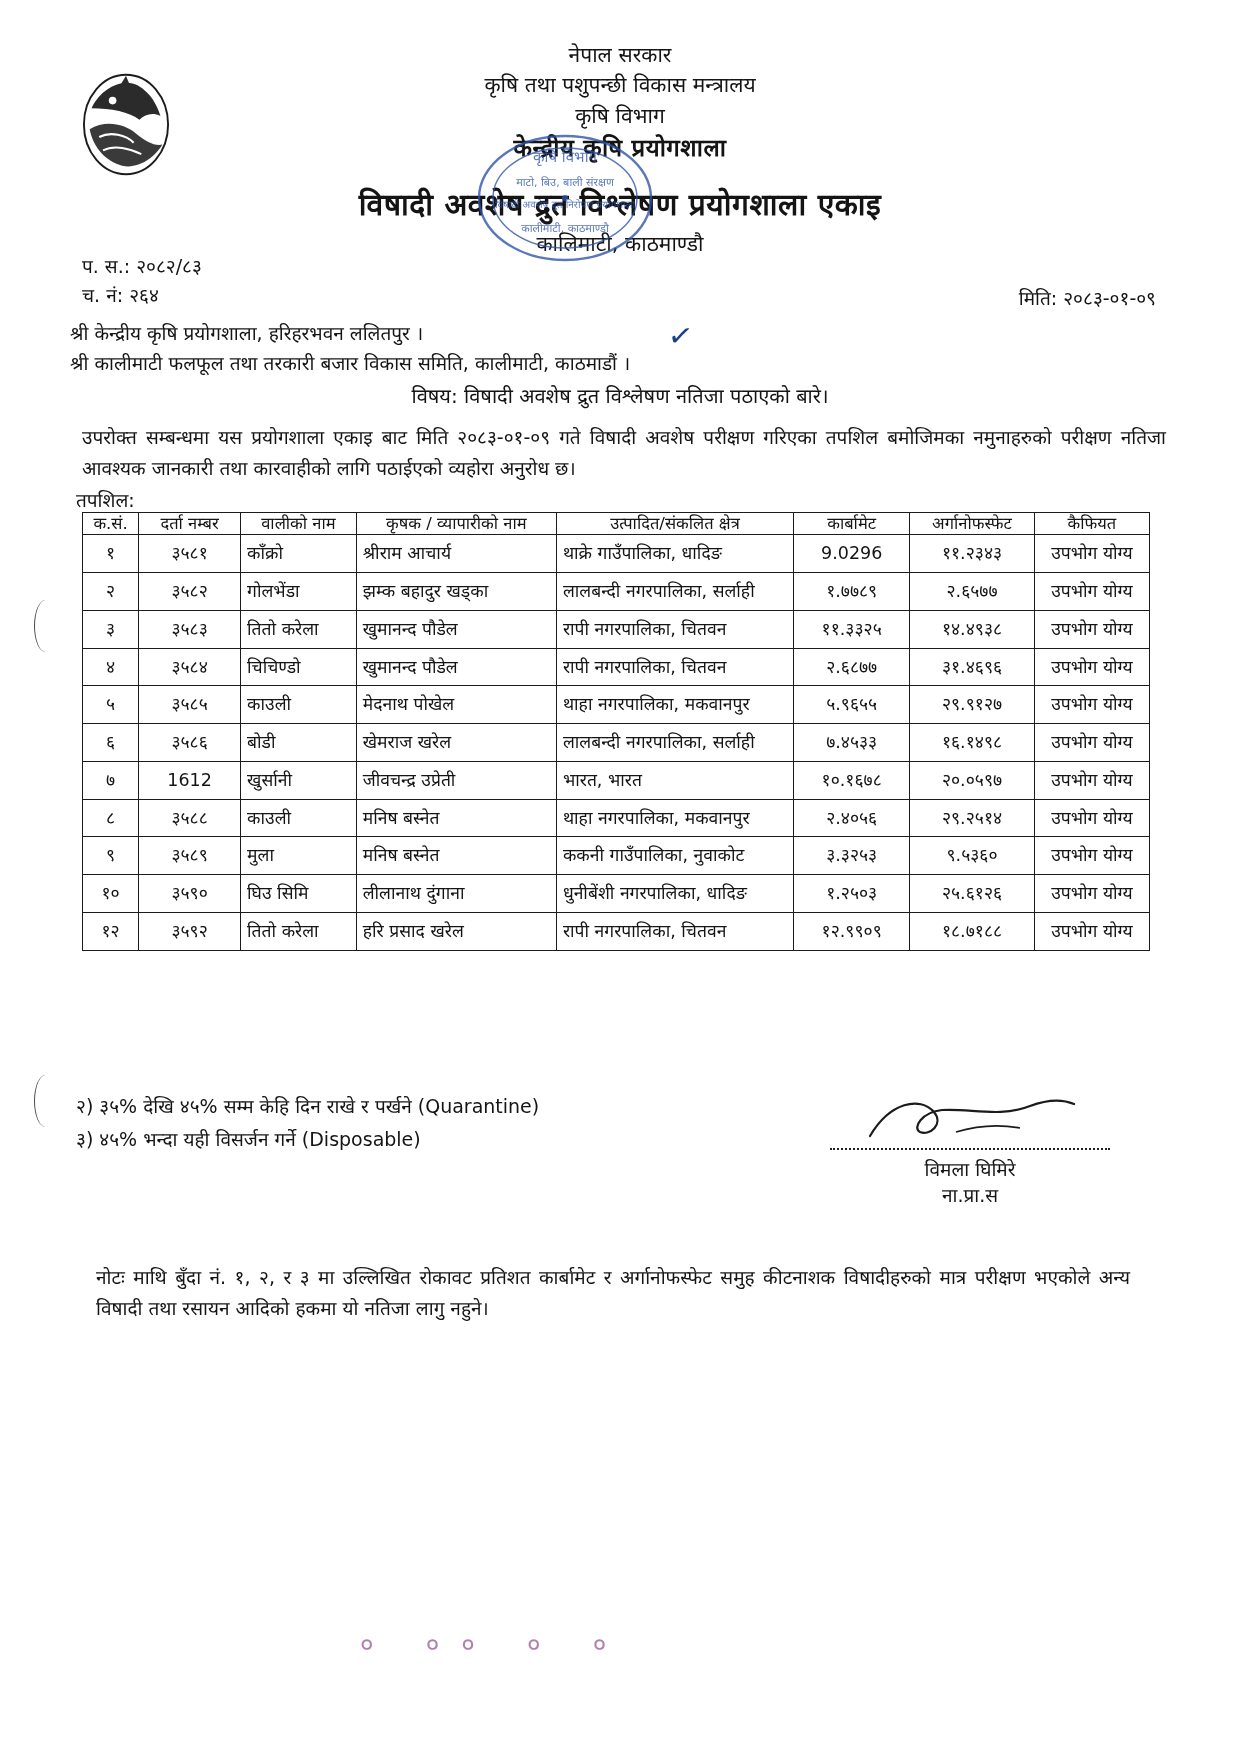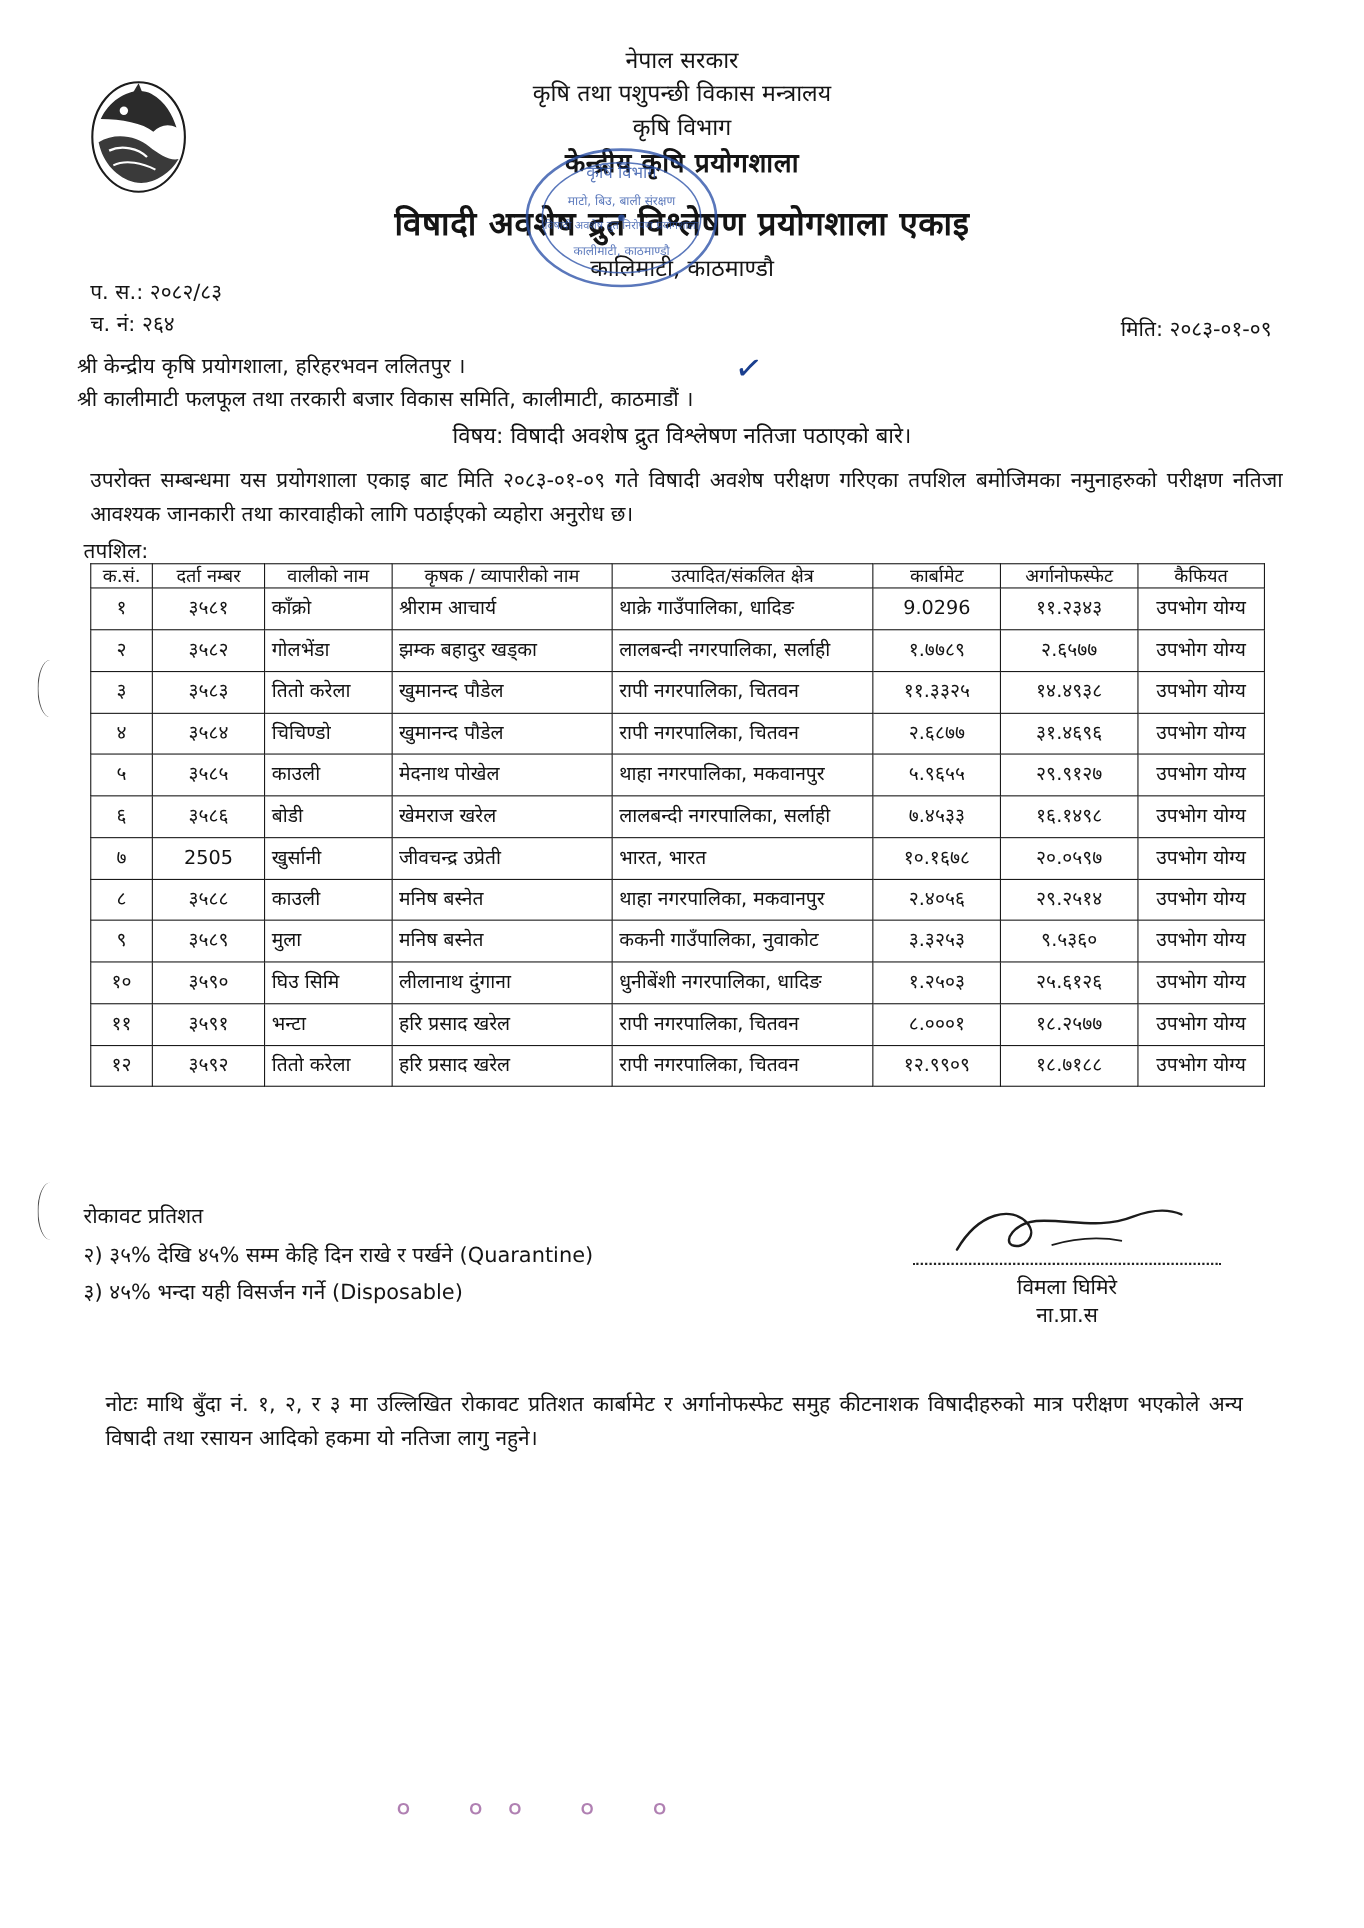--- a/index.html
+++ b/index.html
@@ -331,21 +331,21 @@
           <td class="c">३५८६</td>
           <td class="l">बोडी</td>
           <td class="l">खेमराज खरेल</td>
           <td class="l">लालबन्दी नगरपालिका, सर्लाही</td>
           <td class="c">७.४५३३</td>
           <td class="c">१६.१४९८</td>
           <td class="c">उपभोग योग्य</td>
         </tr>
         <tr>
           <td class="c">७</td>
-          <td class="c">2505</td>
+          <td class="c">1612</td>
           <td class="l">खुर्सानी</td>
           <td class="l">जीवचन्द्र उप्रेती</td>
           <td class="l">भारत, भारत</td>
           <td class="c">१०.१६७८</td>
           <td class="c">२०.०५९७</td>
           <td class="c">उपभोग योग्य</td>
         </tr>
         <tr>
           <td class="c">८</td>
           <td class="c">३५८८</td>
@@ -370,44 +370,33 @@
           <td class="c">१०</td>
           <td class="c">३५९०</td>
           <td class="l">घिउ सिमि</td>
           <td class="l">लीलानाथ दुंगाना</td>
           <td class="l">धुनीबेंशी नगरपालिका, धादिङ</td>
           <td class="c">१.२५०३</td>
           <td class="c">२५.६१२६</td>
           <td class="c">उपभोग योग्य</td>
         </tr>
         <tr>
-          <td class="c">११</td>
-          <td class="c">३५९१</td>
-          <td class="l">भन्टा</td>
-          <td class="l">हरि प्रसाद खरेल</td>
-          <td class="l">रापी नगरपालिका, चितवन</td>
-          <td class="c">८.०००१</td>
-          <td class="c">१८.२५७७</td>
-          <td class="c">उपभोग योग्य</td>
-        </tr>
-        <tr>
           <td class="c">१२</td>
           <td class="c">३५९२</td>
           <td class="l">तितो करेला</td>
           <td class="l">हरि प्रसाद खरेल</td>
           <td class="l">रापी नगरपालिका, चितवन</td>
           <td class="c">१२.९९०९</td>
           <td class="c">१८.७१८८</td>
           <td class="c">उपभोग योग्य</td>
         </tr>
       </tbody>
   </table>
 
   <div class="rokawat">
-    <div class="title">रोकावट प्रतिशत</div>
     <div>२) ३५% देखि ४५% सम्म केहि दिन राखे र पर्खने (Quarantine)</div>
     <div>३) ४५% भन्दा यही विसर्जन गर्ने (Disposable)</div>
   </div>
 
   <div class="signature">
     <svg viewBox="0 0 230 60">
       <path d="M10 44 C30 10, 60 4, 74 20 C84 32, 70 44, 60 40 C52 36, 62 20, 82 18 C110 16, 140 26, 170 14 C186 8, 200 6, 214 12" fill="none" stroke="#1b1b1b" stroke-width="2.2" stroke-linecap="round"></path>
       <path d="M96 40 C116 34, 138 32, 160 36" fill="none" stroke="#1b1b1b" stroke-width="1.6"></path>
     </svg>
   </div>

